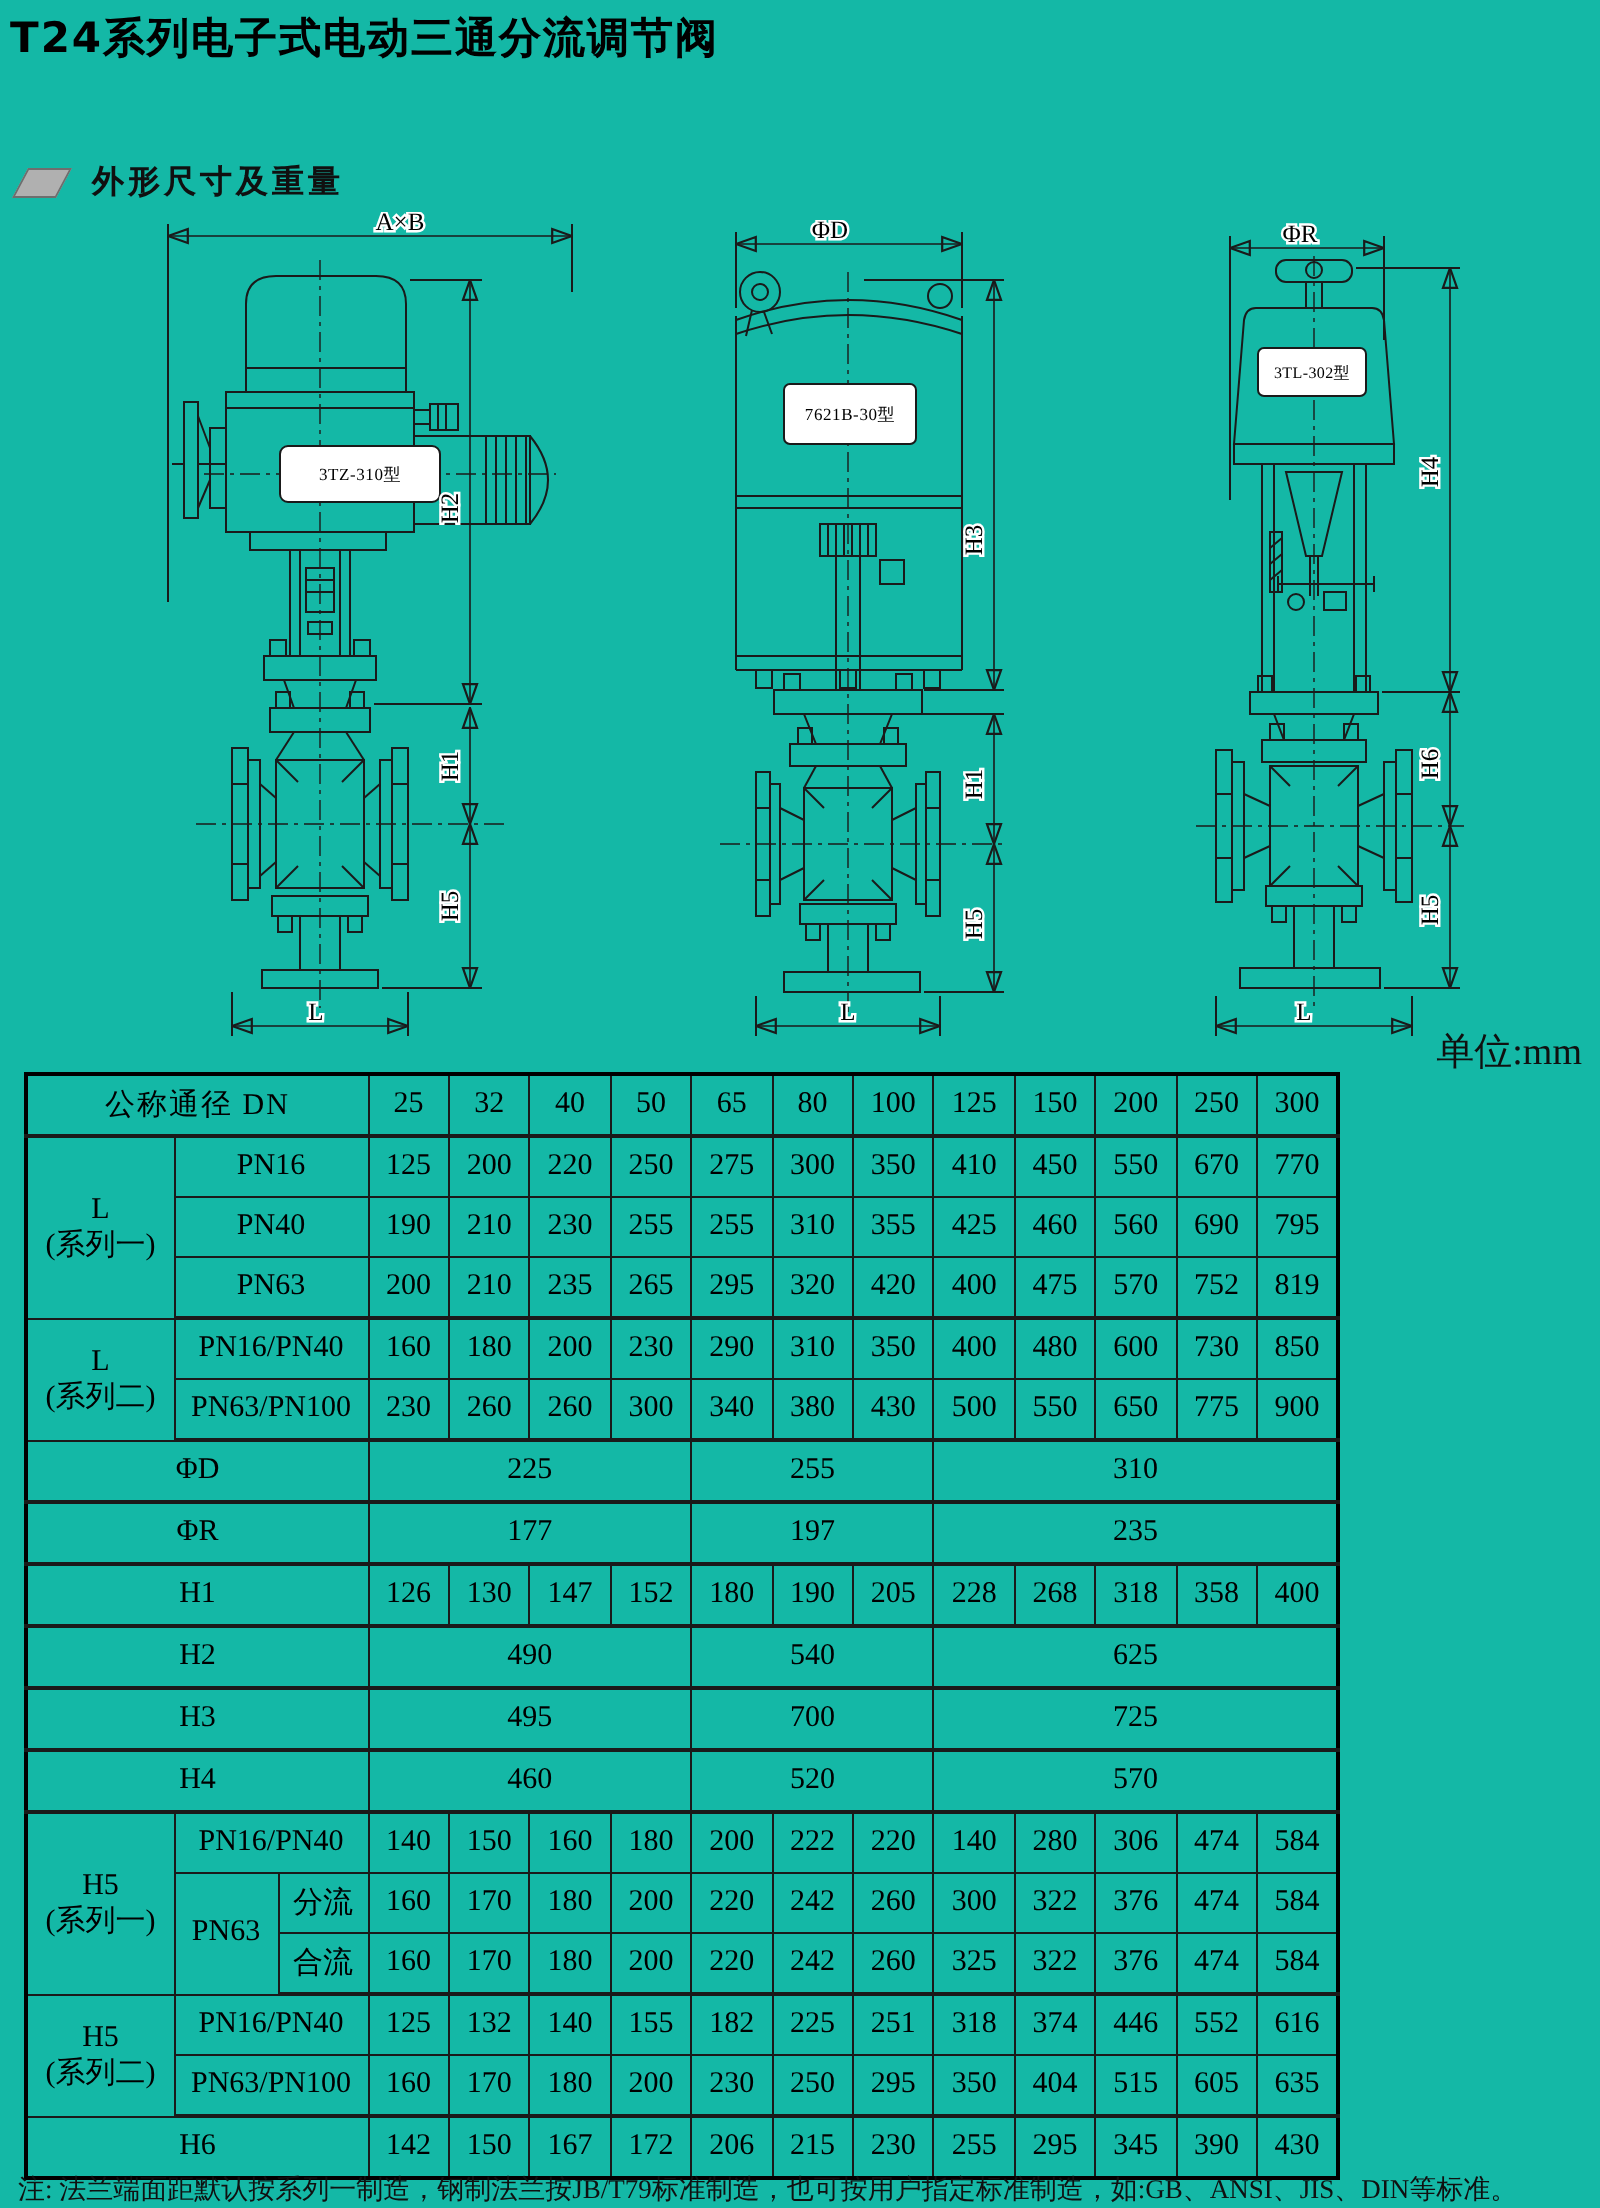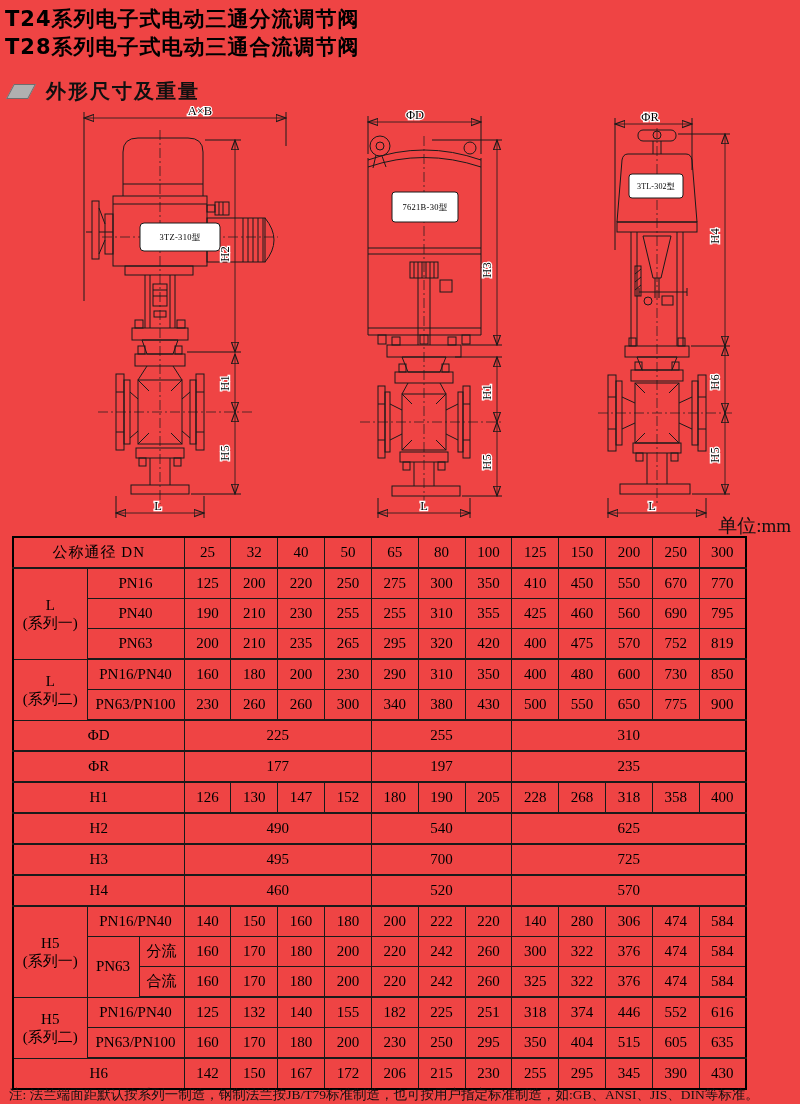--- a/index.html
+++ b/index.html
@@ -1,46 +1,46 @@
 <!DOCTYPE html>
 <html><head>
 <meta charset="utf-8">
 <style>
   html,body{margin:0;padding:0;}
   body{width:800px;height:1104px;background:#fff;position:relative;
        font-family:"Liberation Sans",sans-serif;color:#000;}
-  .page{position:absolute;inset:0;background:#ef4444;overflow:hidden;}
+  .page{position:absolute;inset:0;background:#14b8a6;overflow:hidden;}
 
   .title-block{position:absolute;left:5px;top:5px;}
   .title-line{font-size:21px;font-weight:bold;letter-spacing:1px;line-height:28px;
               font-family:"DejaVu Sans",sans-serif;color:#000;}
 
   .section-row{position:absolute;left:10px;top:81px;display:flex;align-items:center;height:20px;}
   .para-icon{width:20px;height:13px;background:#b0b0b0;border:1.5px solid #6e6e6e;
              transform:skewX(-28deg);margin-right:14px;}
-  .section-label{font-size:20px;font-weight:600;letter-spacing:2px;color:#101010;}
+  .section-label{font-size:16px;font-weight:600;letter-spacing:2px;color:#101010;}
 
   .unit-label{position:absolute;right:9px;top:513px;font-size:19px;
               font-family:"Liberation Serif",serif;color:#101010;}
 
   svg{position:absolute;}
   .d1{left:50px;top:106px;width:260px;height:420px;}
   .d2{left:352px;top:110px;width:240px;height:412px;}
   .d3{left:592px;top:110px;width:208px;height:412px;}
   svg line,svg path,svg rect,svg circle{stroke:#1a1a1a;fill:none;stroke-width:1;}
   svg .cl{stroke-dasharray:10 3 2 3;stroke-width:.7;}
   svg .dml{stroke-width:.8;}
   svg .wbox{fill:#fff;}
   svg text{fill:#000;stroke:none;font-family:"Liberation Serif",serif;
            paint-order:stroke;stroke:#fff;stroke-width:2.4px;}
   svg .dimt{font-size:12.5px;}
   svg .modelt{font-size:8.5px;letter-spacing:.3px;}
   svg .modelt3{font-size:8px;letter-spacing:.2px;}
 
-  table.dims{position:absolute;left:12px;top:536px;width:735px;border-collapse:collapse;
+  table.dims{position:absolute;left:12px;top:536px;width:658px;border-collapse:collapse;
              table-layout:fixed;border:2px solid #000;}
   table.dims td{border:1px solid #1a1a1a;height:29px;text-align:center;vertical-align:middle;
                 font-family:"Liberation Serif",serif;font-size:15px;color:#000;padding:0;}
   td.lbl{font-size:15px;}
   td.pn{text-align:left;padding-left:6px;}
   td.grp{white-space:pre-line;line-height:1.2;font-size:14.5px;}
   td.hdr{font-size:16px;letter-spacing:1px;}
   tr.gsep > td{border-bottom-width:2px;}
   td.gend{border-bottom-width:2px;}
   td.gb{border-left-width:2px;}
@@ -48,21 +48,20 @@
   .note{position:absolute;left:9px;top:1086px;width:786px;font-size:13.5px;
         font-family:"Liberation Serif",serif;color:#101010;white-space:nowrap;}
 </style>
 </head>
 <body>
 
 <div class="page">
 
   <div class="title-block">
     <div class="title-line">T24系列电子式电动三通分流调节阀</div>
-    <div class="title-line">T28系列电子式电动三通合流调节阀</div>
   </div>
 
   <div class="section-row">
     <div class="para-icon"></div>
     <div class="section-label">外形尺寸及重量</div>
   </div>
 
   <svg class="d1" viewBox="0 0 260 420">
     <defs>
       <marker id="a1" viewBox="0 0 10 8" refX="9.5" refY="4" markerWidth="11" markerHeight="9" orient="auto-start-reverse" markerUnits="userSpaceOnUse">

